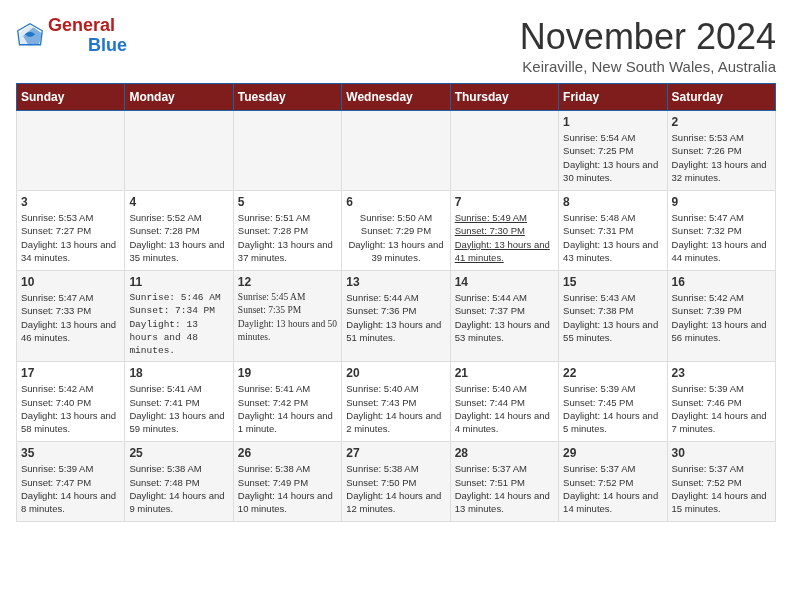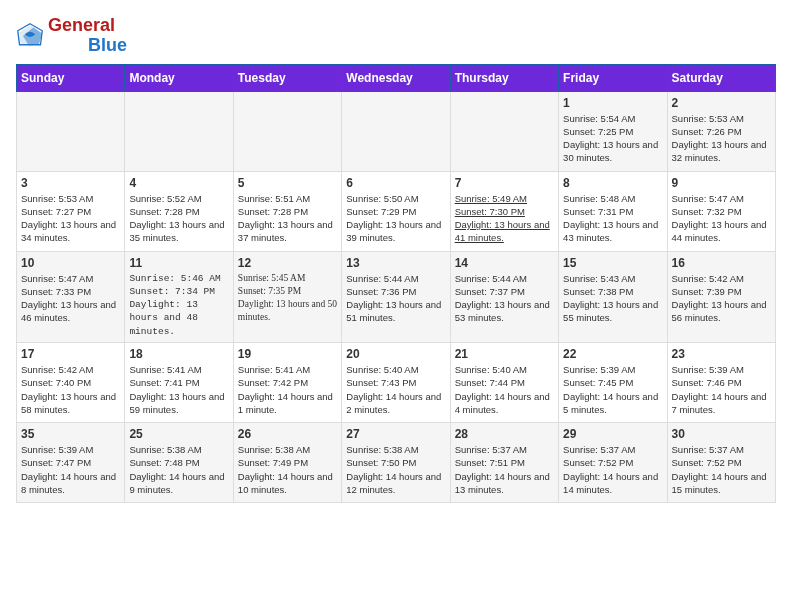--- a/index.html
+++ b/index.html
@@ -43,21 +43,21 @@
     .location {
       font-size: 15px;
       color: #555;
     }
     .calendar {
       width: 100%;
       border-collapse: collapse;
       font-size: 11px;
     }
     .calendar thead th {
-      background-color: #6d28d9;
+      background-color: #7f1d1d;
       color: #fff;
       padding: 6px 4px;
       text-align: left;
       font-weight: bold;
       font-size: 12px;
       border: 1px solid #1a5fa8;
     }
     .calendar tbody td {
       border: 1px solid #ddd;
       vertical-align: top;
@@ -97,20 +97,24 @@
       <polygon points="16,4 28,12 28,24 16,28 4,24 4,12" fill="#2176c9" opacity="0.15"></polygon>
       <polygon points="20,6 30,13 26,26 14,26 8,16" fill="#2176c9" opacity="0.5"></polygon>
       <polygon points="16,2 30,10 28,26 4,26 2,10" fill="none" stroke="#2176c9" stroke-width="1.5"></polygon>
       <path d="M10,14 Q16,8 22,14 Q16,20 10,14" fill="#2176c9"></path>
     </svg>
     <div class="logo-text">
       <span class="general">General</span><br>
       <span class="blue">Blue</span>
     </div>
   </div>
+  <div class="title-section">
+    <div class="month-title">November 2024</div>
+    <div class="location">Keiraville, New South Wales, Australia</div>
+  </div>
 </div>
 
 <table class="calendar">
   <thead>
     <tr>
     <th>Sunday</th>
         <th>Monday</th>
         <th>Tuesday</th>
         <th>Wednesday</th>
         <th>Thursday</th>
@@ -152,21 +156,21 @@
 Daylight: 13 hours and 35 minutes.</div>
         </td>
         <td>
           <span class="day-number">5</span>
           <div class="day-info" style="white-space: pre-line;">Sunrise: 5:51 AM
 Sunset: 7:28 PM
 Daylight: 13 hours and 37 minutes.</div>
         </td>
         <td>
           <span class="day-number">6</span>
-          <div class="day-info" style="white-space: pre-line;">Sunrise: 5:50 AM
+          <div class="day-info" style="white-space: pre-line; text-align: center;">Sunrise: 5:50 AM
 Sunset: 7:29 PM
 Daylight: 13 hours and 39 minutes.</div>
         </td>
         <td>
           <span class="day-number">7</span>
           <div class="day-info" style="white-space: pre-line; text-decoration: underline;">Sunrise: 5:49 AM
 Sunset: 7:30 PM
 Daylight: 13 hours and 41 minutes.</div>
         </td>
         <td>

